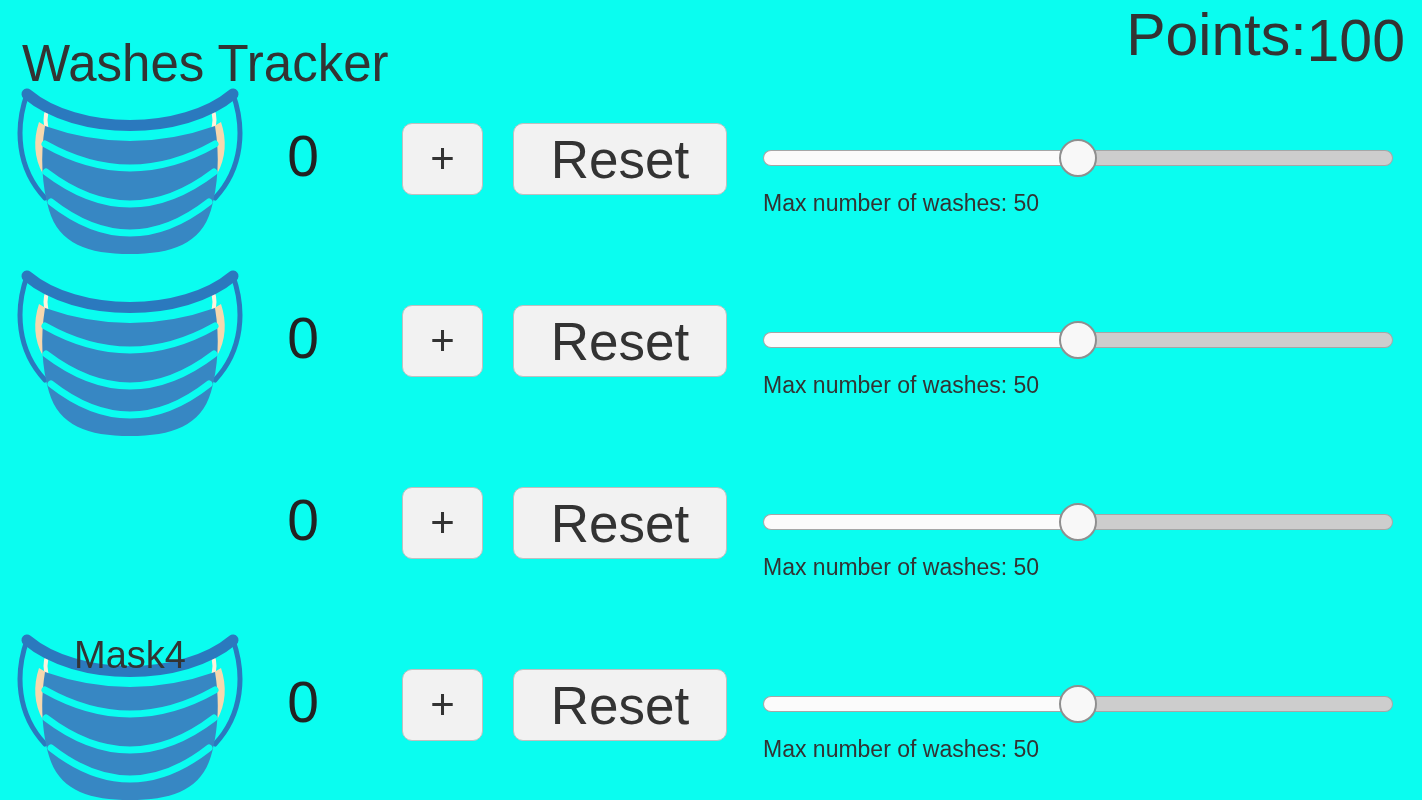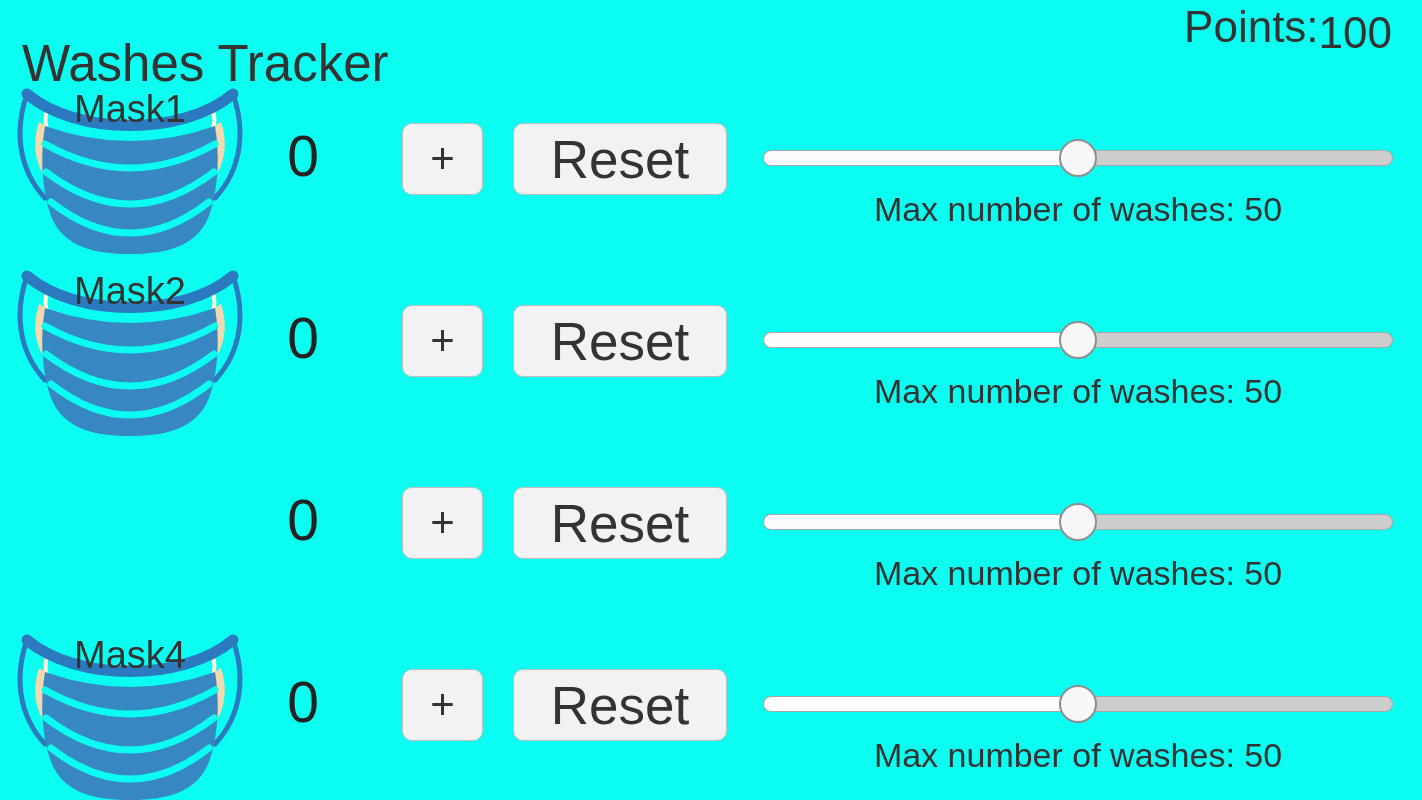--- a/index.html
+++ b/index.html
@@ -10,22 +10,22 @@
     overflow:hidden;
     font-family:"Liberation Sans", sans-serif;
     color:#333;
   }
   
   .title{
     position:absolute;left:22px;top:8px;
     font-size:51px;line-height:1.15;color:#333;margin-top:27px;
   }
   .points{
-    position:absolute;right:30px;top:2px;
-    font-size:44px;line-height:1.15;color:#333;white-space:nowrap;
+    position:absolute;right:17px;top:2px;
+    font-size:59px;line-height:1.15;color:#333;white-space:nowrap;
   }
   .points-value{display:inline-block;transform:translateY(6px);}
   
   .row{position:absolute;left:0;width:100%;height:182px;}
   .r1{top:70px}.r2{top:252px}.r3{top:434px}.r4{top:616px}
 
   .mask-wrap{position:absolute;left:15px;top:8px;width:230px;height:180px;}
   .mask-svg{position:absolute;left:0;top:0;width:230px;height:180px;}
   .mask-label{
     position:absolute;left:0;top:10px;width:100%;
@@ -62,21 +62,21 @@
   }
   .thumb{
     position:absolute;left:50%;top:50%;
     width:38px;height:38px;
     transform:translate(-50%,-50%);
     background:#F8F8F8;border:2px solid #8F8F8F;border-radius:50%;
     box-sizing:border-box;
   }
   .max-label{
     position:absolute;left:763px;top:120px;width:630px;
-    text-align:center;font-size:34px;color:#333;
+    text-align:left;font-size:23px;color:#333;
   }
   .defs-holder{position:absolute;width:0;height:0;}
 </style>
 </head>
 <body>
 
 <div class="page">
 
   <svg class="defs-holder" aria-hidden="true">
     <defs>
@@ -97,39 +97,37 @@
   </svg>
 
   <div class="title">Washes Tracker</div>
   <div class="points"><span>Points:</span><span class="points-value">100</span></div>
 
   <div class="row r1">
     <div class="mask-wrap">
       <svg class="mask-svg" viewBox="0 0 230 180">
           <use href="#mask-shape"></use>
         </svg>
-      <div class="mask-label">Mask1</div>
     </div>
     <div class="count">0</div>
     <button class="btn plus-btn">+</button>
     <button class="btn reset-btn">Reset</button>
     <div class="slider">
       <div class="track-left"></div>
       <div class="track-right"></div>
       <div class="thumb"></div>
     </div>
     <div class="max-label">Max number of washes: 50</div>
   </div>
 
   <div class="row r2">
     <div class="mask-wrap">
       <svg class="mask-svg" viewBox="0 0 230 180">
           <use href="#mask-shape"></use>
         </svg>
-      <div class="mask-label">Mask2</div>
     </div>
     <div class="count">0</div>
     <button class="btn plus-btn">+</button>
     <button class="btn reset-btn">Reset</button>
     <div class="slider">
       <div class="track-left"></div>
       <div class="track-right"></div>
       <div class="thumb"></div>
     </div>
     <div class="max-label">Max number of washes: 50</div>

